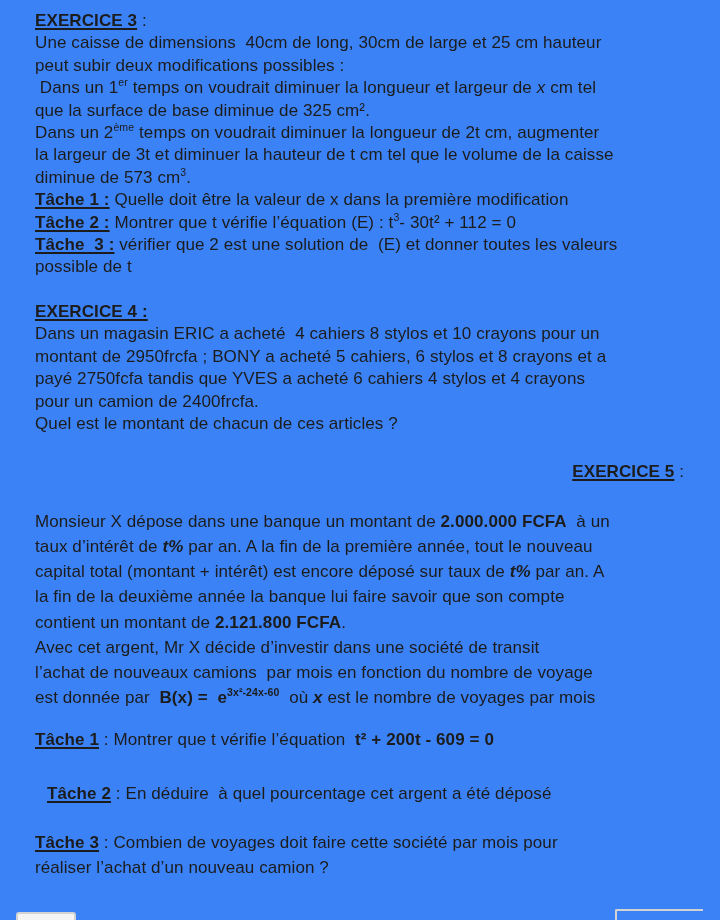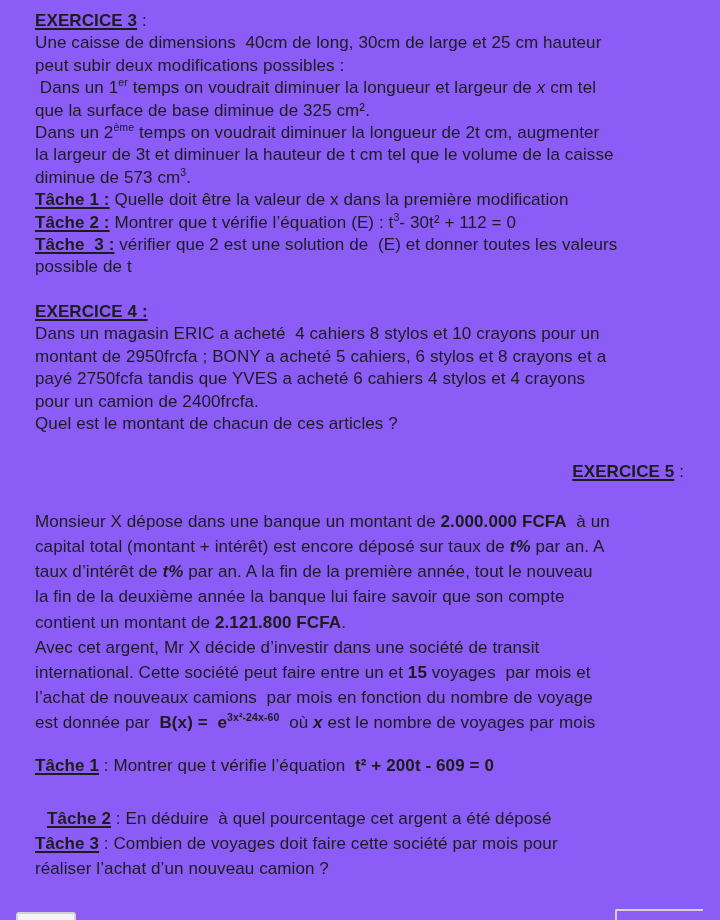--- a/index.html
+++ b/index.html
@@ -13,21 +13,21 @@
     overflow: hidden;
     font-family: "Liberation Sans", "DejaVu Sans", sans-serif;
     color: #1c1c1c;
   }
   .page {
     position: relative;
     width: 720px;
     height: 920px;
     box-sizing: border-box;
     padding: 10px 36px 0 35px;
-    background: #8b5cf6;
+    background: #3b82f6;
   }
   .block {
     font-size: 17px;
     line-height: 22.4px;
     letter-spacing: 0.1px;
   }
   .line {
     white-space: pre-wrap;
   }
   .b { font-weight: bold; }
@@ -38,21 +38,21 @@
     line-height: 0;
     vertical-align: super;
   }
   
   .mt-ex4 { margin-top: 22px; }
   .mt-ex5 { margin-top: 26px; text-align: right; }
   .ex5 { line-height: 25.2px; }
   .ex5-body { margin-top: 25px; }
   .tache-1 { margin-top: 17px; }
   .tache-2 { margin-top: 28px; margin-left: 12px; }
-  .tache-3 { }
+  .tache-3 { margin-top: 24px; }
   
   .table-corner-left {
     position: absolute;
     left: 16px;
     top: 912px;
     width: 56px;
     height: 10px;
     border: 2px solid #d2d2d2;
     border-bottom: none;
     border-top-left-radius: 3px;
@@ -107,26 +107,25 @@
       <div class="line"><span>pour un camion de 2400frcfa.</span></div>
       <div class="line"><span>Quel est le montant de chacun de ces articles ?</span></div>
     </div>
 
   <div class="block heading mt-ex5">
       <div class="line"><span class="b u">EXERCICE 5</span><span> :</span></div>
     </div>
 
   <div class="block ex5 ex5-body">
       <div class="line"><span>Monsieur X dépose dans une banque un montant de </span><span class="b">2.000.000 FCFA</span><span>  à un</span></div>
+      <div class="line"><span>taux d’intérêt de </span><span class="b i">t%</span><span> par an. A la fin de la première année, tout le nouveau</span></div>
       <div class="line"><span>capital total (montant + intérêt) est encore déposé sur taux de </span><span class="b i">t%</span><span> par an. A</span></div>
-      <div class="line"><span>taux d’intérêt de </span><span class="b i">t%</span><span> par an. A la fin de la première année, tout le nouveau</span></div>
       <div class="line"><span>la fin de la deuxième année la banque lui faire savoir que son compte</span></div>
       <div class="line"><span>contient un montant de </span><span class="b">2.121.800 FCFA</span><span>.</span></div>
       <div class="line"><span>Avec cet argent, Mr X décide d’investir dans une société de transit</span></div>
-      <div class="line"><span>international. Cette société peut faire entre un et </span><span class="b">15</span><span> voyages  par mois et</span></div>
       <div class="line"><span>l’achat de nouveaux camions  par mois en fonction du nombre de voyage</span></div>
       <div class="line"><span>est donnée par  </span><span class="b">B(x) =  e</span><sup class="b">3x²-24x-60</sup><span>  où </span><span class="b i">x</span><span> est le nombre de voyages par mois</span></div>
     </div>
 
   <div class="block ex5 tache-1">
       <div class="line"><span class="b u">Tâche 1</span><span> : Montrer que t vérifie l’équation  </span><span class="b">t² + 200t - 609 = 0</span></div>
     </div>
 
   <div class="block ex5 tache-2">
       <div class="line"><span class="b u">Tâche 2</span><span> : En déduire  à quel pourcentage cet argent a été déposé</span></div>

